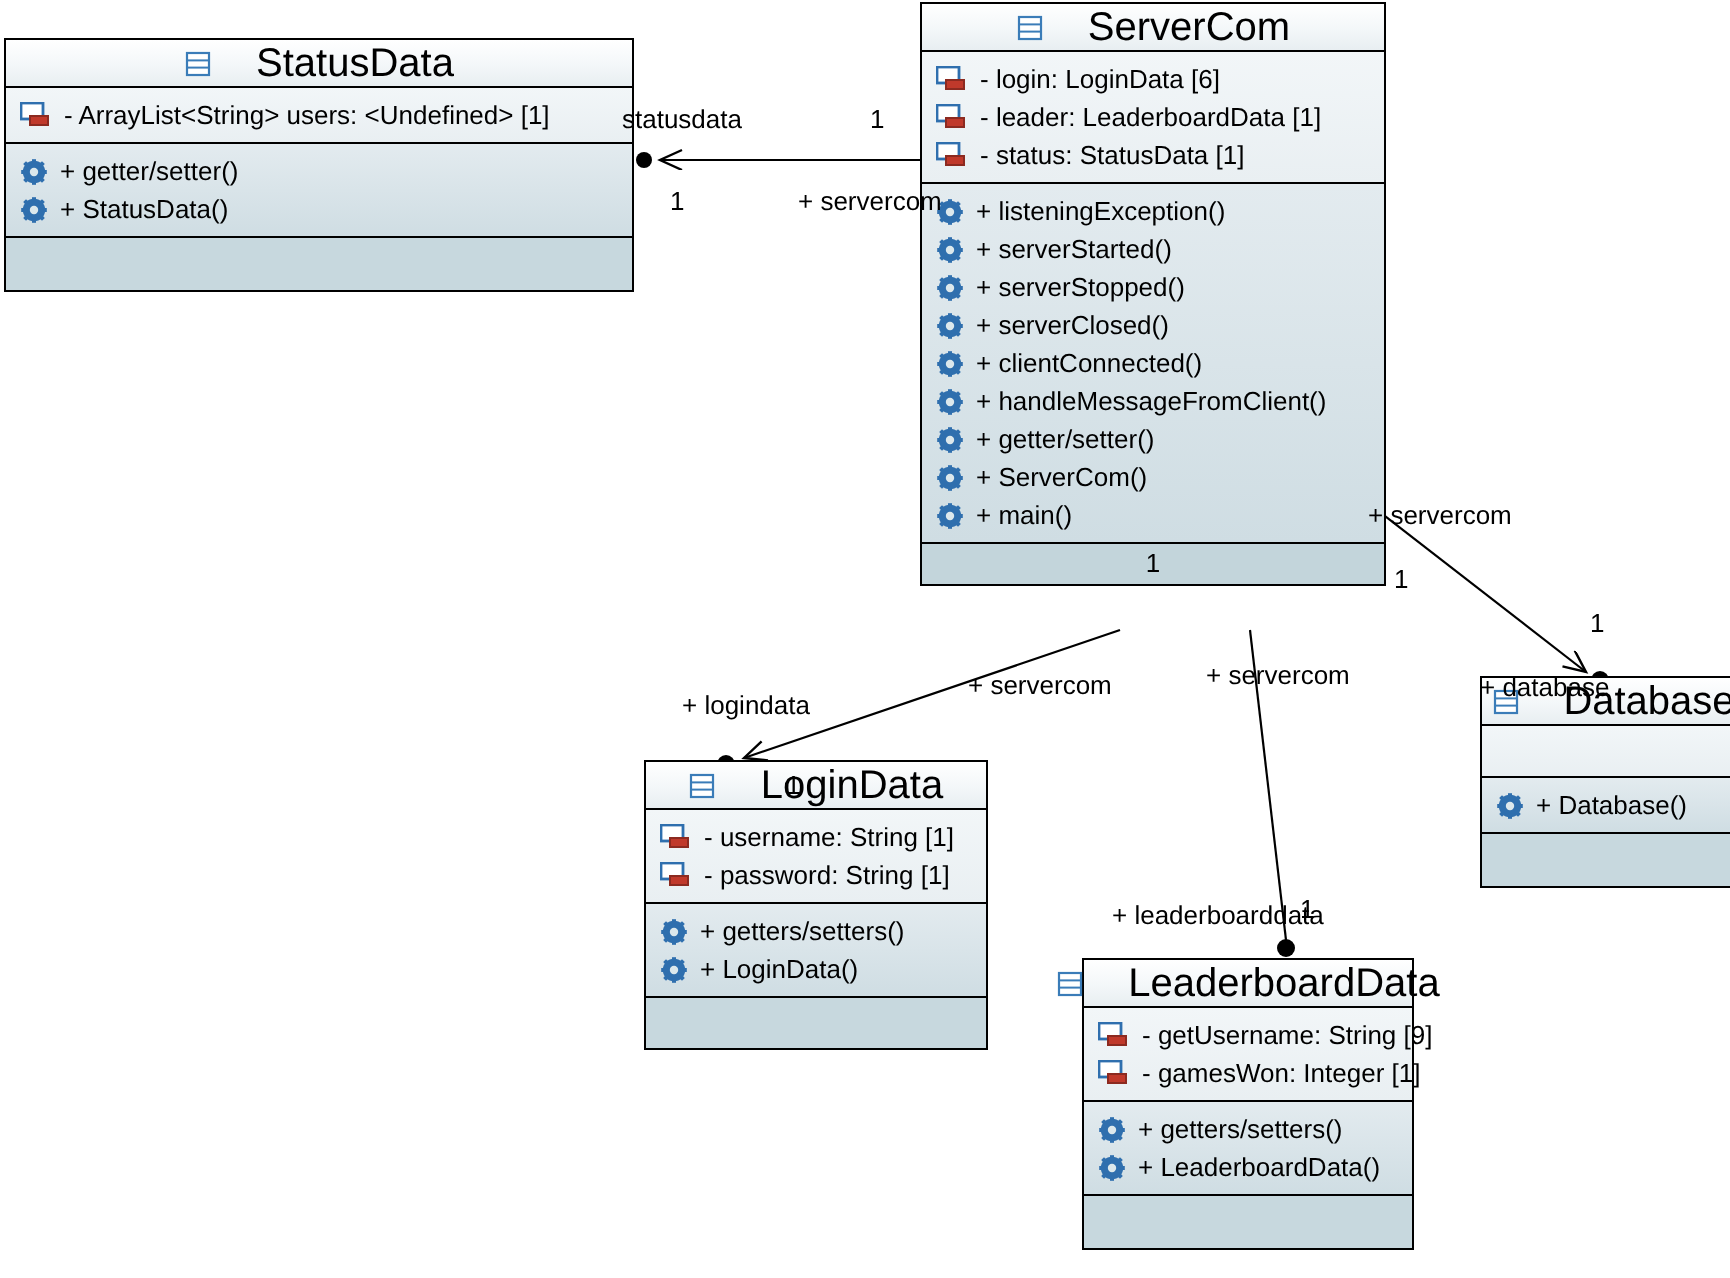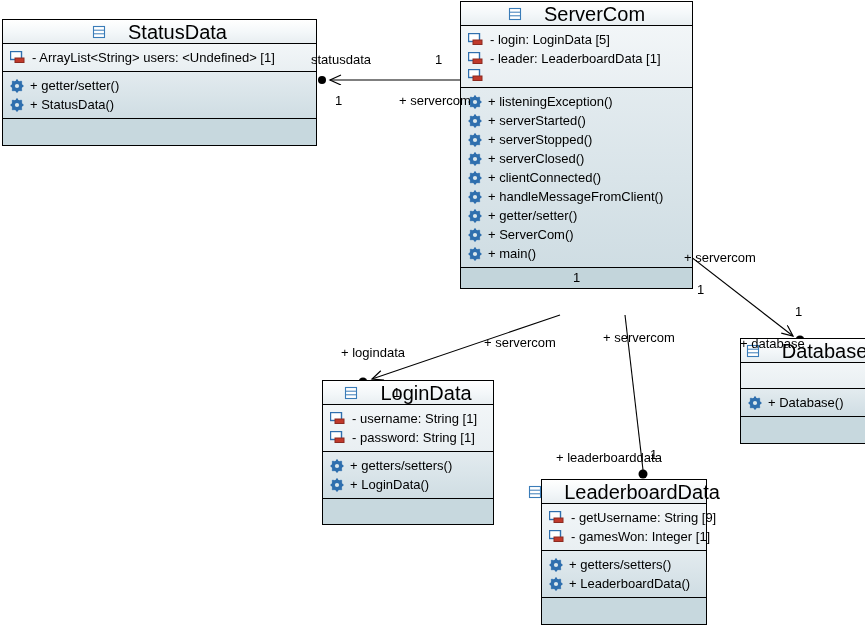--- a/index.html
+++ b/index.html
@@ -220,38 +220,39 @@
     </div>
 
     <div class="cls-compartment attrs">
       <div class="member">
         <span class="icon icon-attr">
           <svg viewBox="0 0 16 13" width="16" height="13">
             <rect x="0.5" y="0.5" width="11" height="8" fill="#ffffff" stroke="#2f6fae" stroke-width="1.4"></rect>
             <rect x="5" y="7" width="9" height="4.5" fill="#c0392b" stroke="#8c2a20" stroke-width="1"></rect>
           </svg>
         </span>
-        <span class="member-label">- login: LoginData [5]</span>
+        <span class="member-label">- login: LoginData [6]</span>
       </div>
       <div class="member">
         <span class="icon icon-attr">
           <svg viewBox="0 0 16 13" width="16" height="13">
             <rect x="0.5" y="0.5" width="11" height="8" fill="#ffffff" stroke="#2f6fae" stroke-width="1.4"></rect>
             <rect x="5" y="7" width="9" height="4.5" fill="#c0392b" stroke="#8c2a20" stroke-width="1"></rect>
           </svg>
         </span>
         <span class="member-label">- leader: LeaderboardData [1]</span>
       </div>
       <div class="member">
         <span class="icon icon-attr">
           <svg viewBox="0 0 16 13" width="16" height="13">
             <rect x="0.5" y="0.5" width="11" height="8" fill="#ffffff" stroke="#2f6fae" stroke-width="1.4"></rect>
             <rect x="5" y="7" width="9" height="4.5" fill="#c0392b" stroke="#8c2a20" stroke-width="1"></rect>
           </svg>
         </span>
+        <span class="member-label">- status: StatusData [1]</span>
       </div>
     </div>
 
     <div class="cls-compartment ops">
       <div class="member">
         <span class="icon icon-op"><svg viewBox="0 0 14 14" width="14" height="14">
               <circle cx="7" cy="7" r="5.6" fill="#2f6fae"></circle>
               <circle cx="7" cy="7" r="2.1" fill="#dce8ec"></circle>
               <g stroke="#2f6fae" stroke-width="2">
                 <line x1="7" y1="0.6" x2="7" y2="3"></line>

